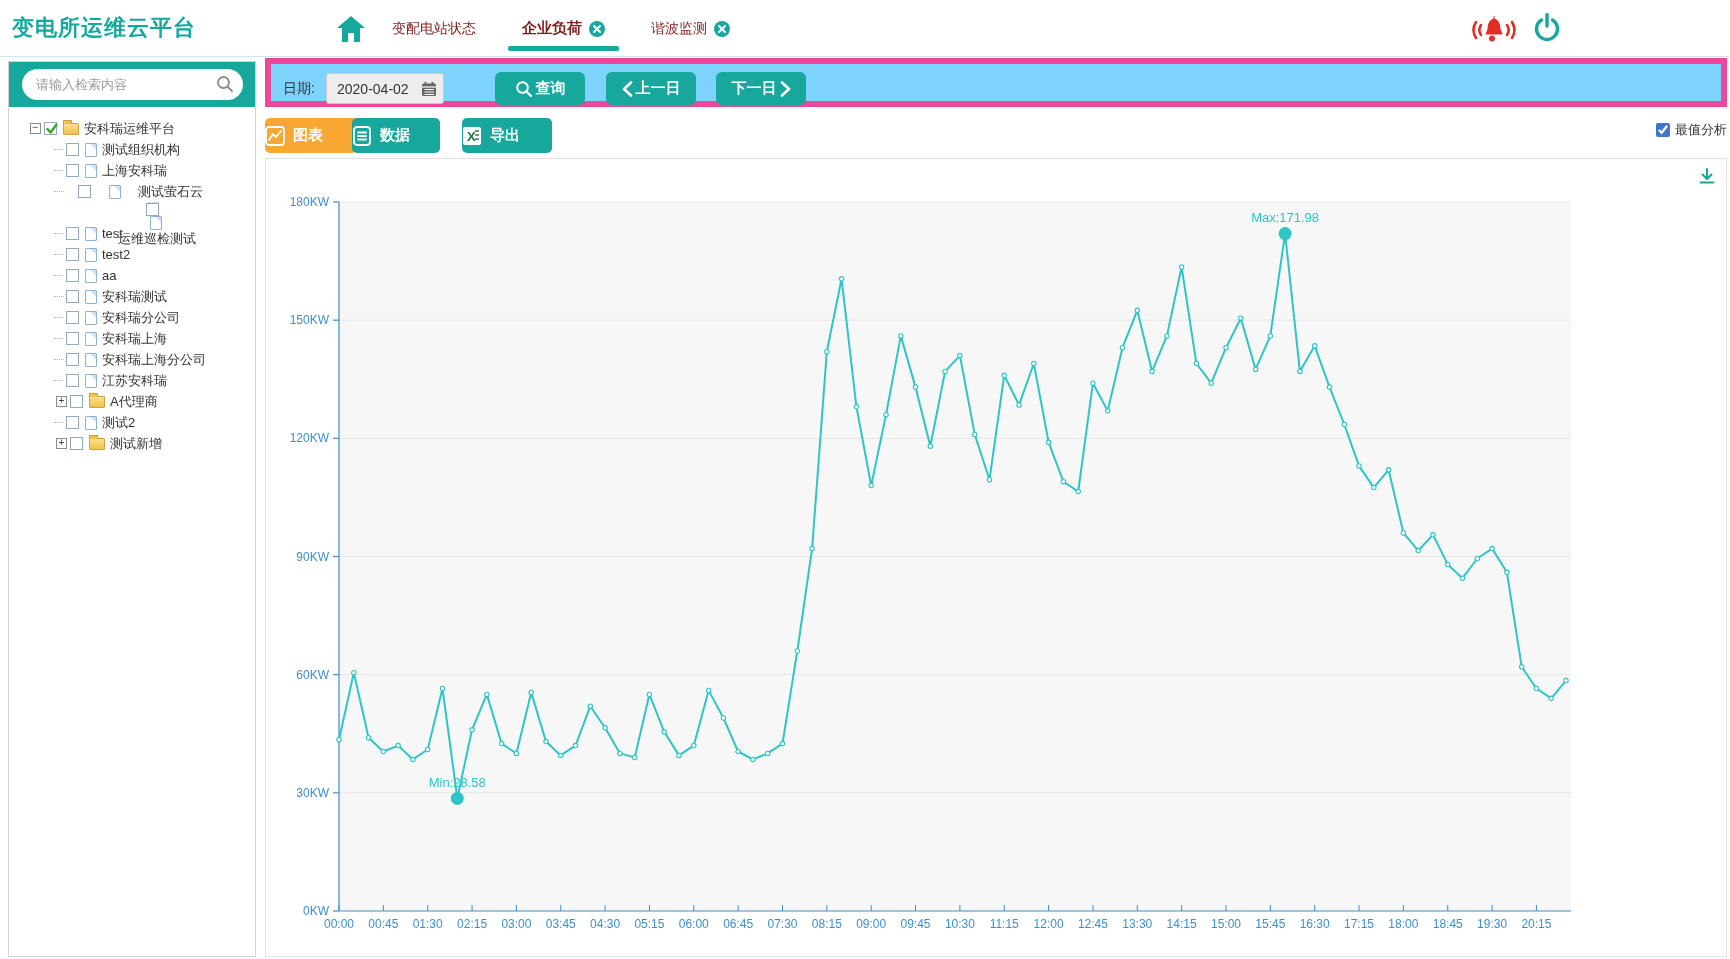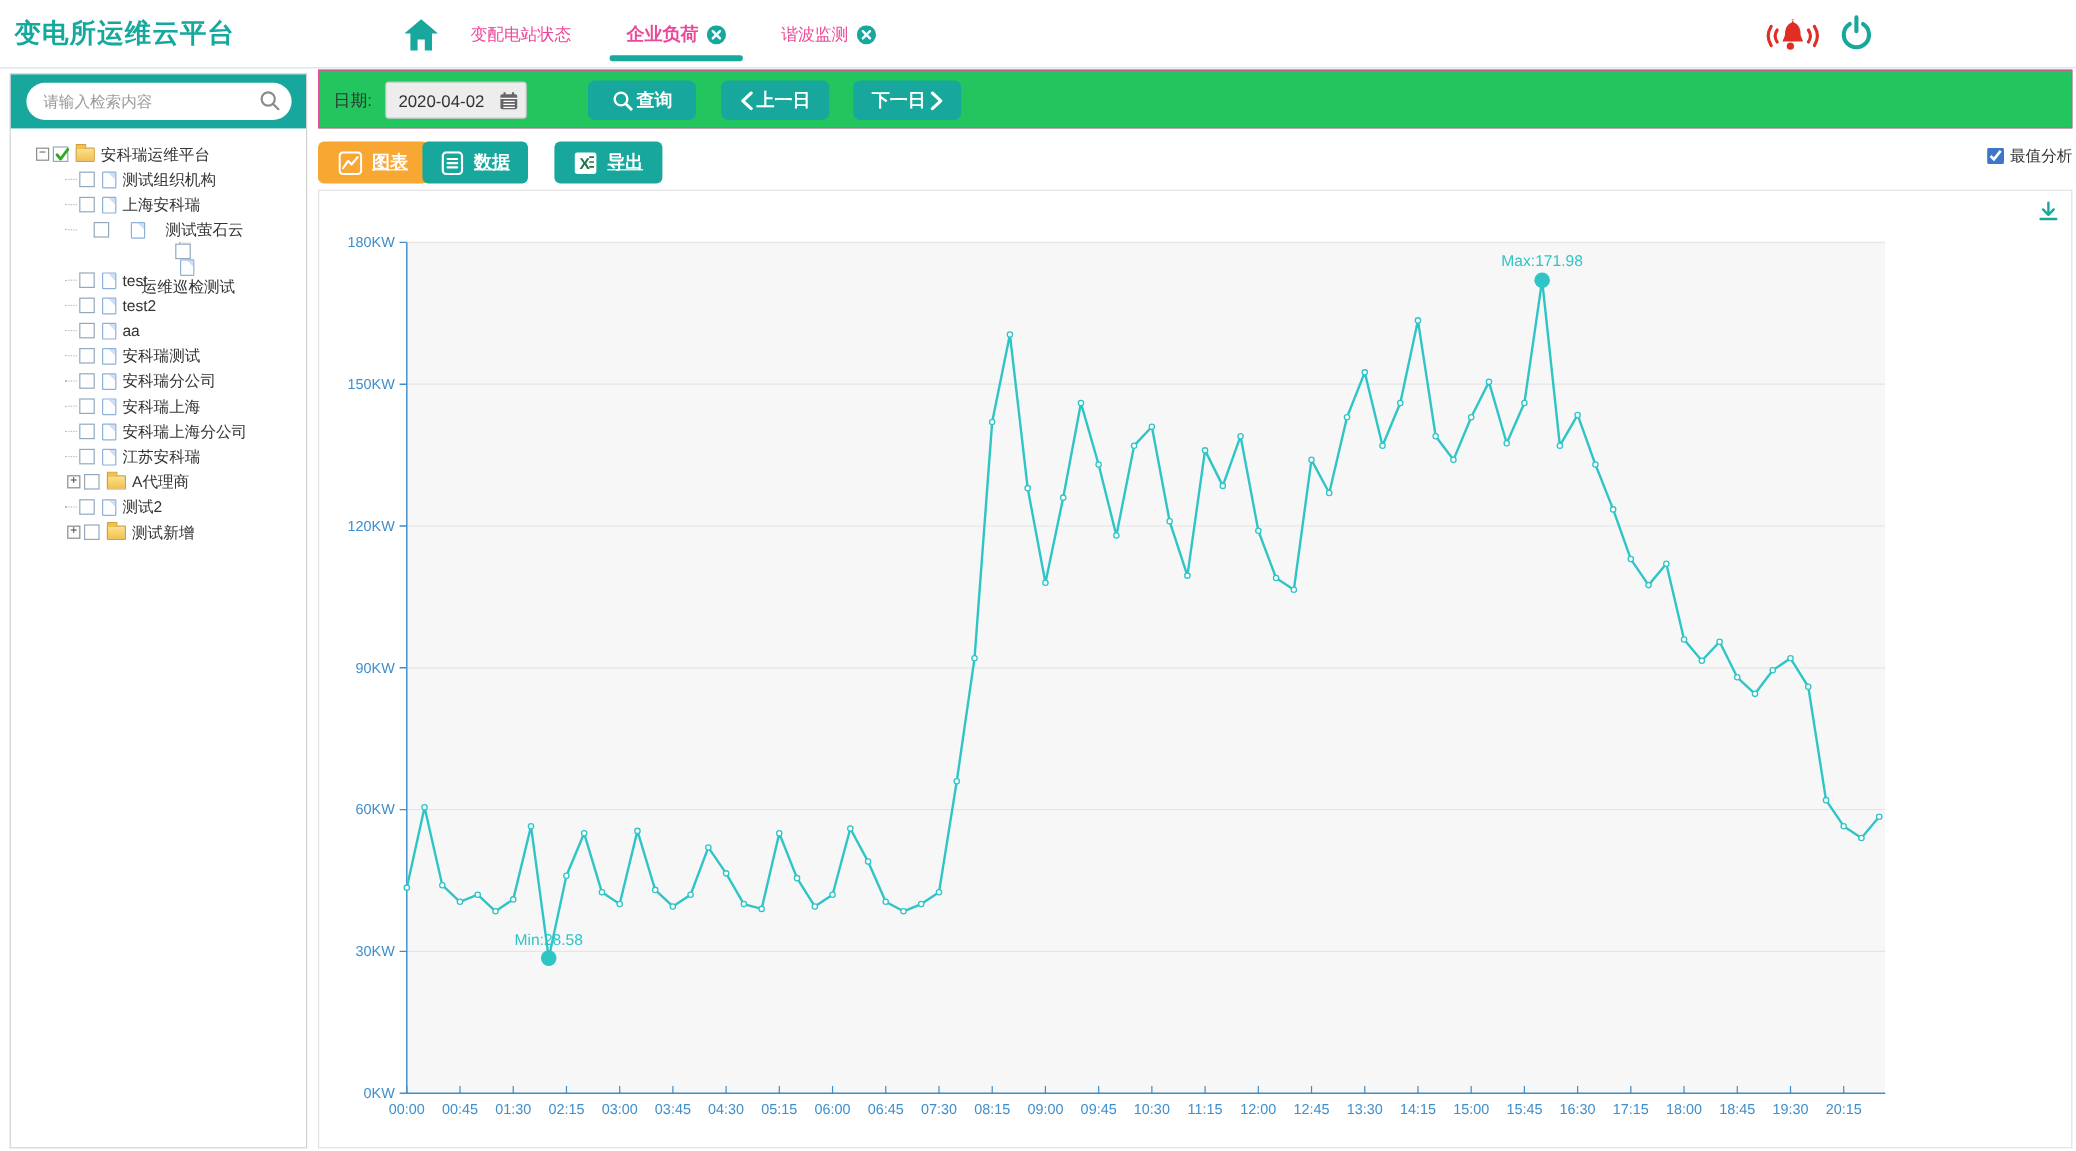--- a/index.html
+++ b/index.html
@@ -5,21 +5,21 @@
   * { margin:0; padding:0; box-sizing:border-box; }
   html,body { background:#fff; }
   body { font-family:"Liberation Sans","DejaVu Sans",sans-serif; }
   .page { position:relative; width:1730px; height:959px; background:#fff; overflow:hidden; }
 
   
   .header { position:absolute; left:0; top:0; width:1730px; height:57px; background:#fff; border-bottom:1px solid #cfe4f0; }
   .logo { position:absolute; left:12px; top:13px; font-size:22px; font-weight:bold; color:#15a99e; letter-spacing:1px; }
   .home-btn { position:absolute; left:336px; top:15px; width:30px; height:28px; cursor:pointer; }
   .tabs { position:absolute; left:388px; top:0; height:57px; display:flex; align-items:center; gap:38px; }
-  .tab { position:relative; display:flex; align-items:center; gap:7px; color:#ec4899; font-size:14px; cursor:pointer; padding:6px 4px; }
+  .tab { position:relative; display:flex; align-items:center; gap:7px; color:#7f1d1d; font-size:14px; cursor:pointer; padding:6px 4px; }
   .tab.active { font-weight:bold; font-size:15px; }
   .tab.active .tab-underline { position:absolute; left:-10px; right:-10px; bottom:-7px; height:5px; background:#17a99c; border-radius:2px; }
   .badge { width:16px; height:16px; }
   .bell { position:absolute; left:1468px; top:12px; width:52px; height:36px; cursor:pointer; }
   .power { position:absolute; left:1532px; top:12px; width:30px; height:32px; cursor:pointer; }
 
   
   .sidebar { position:absolute; left:8px; top:61px; width:248px; height:896px; background:#fff; border:1px solid #d2d2d2; }
   .side-search { position:relative; width:100%; height:45px; background:#18a79c; }
   .search-wrap { position:absolute; left:13px; top:7px; width:221px; height:31px; background:#fff; border-radius:16px; }
@@ -31,32 +31,32 @@
   .tree-row .lbl { margin-left:5px; }
   .expander { width:11px; height:11px; border:1px solid #8c8c8c; background:#fdfdfd; font-size:10px; line-height:8px; text-align:center; color:#444; margin-right:3px; flex:none; }
   .cbx { width:13px; height:13px; border:1px solid #93a8bc; background:#fff; margin-right:4px; flex:none; position:relative; }
   .cbx.on svg { position:absolute; left:0; top:-1px; }
   .ico-folder { width:16px; height:12px; background:linear-gradient(#fbe08a,#f2c14e); border:1px solid #cfa23c; border-radius:1px; position:relative; margin-left:2px; flex:none; }
   .ico-folder:before { content:""; position:absolute; left:-1px; top:-4px; width:7px; height:3px; background:#f2c14e; border:1px solid #cfa23c; border-bottom:none; border-radius:1px 1px 0 0; }
   .ico-file { width:12px; height:14px; background:linear-gradient(225deg,#cfe0f4 4px,#fdfeff 0); border:1px solid #8fb0d8; border-radius:1px; margin-left:2px; flex:none; }
   .stub { width:10px; border-top:1px dotted #bbb; margin-right:2px; flex:none; }
 
   
-  .toolbar { position:absolute; left:265px; top:58px; width:1462px; height:49px; background:#22c55e; border:1px solid #ec4899; }
+  .toolbar { position:absolute; left:265px; top:58px; width:1462px; height:49px; background:#7dd3fc; border:6px solid #ec4899; }
   .date-label { position:absolute; left:12px; top:16px; font-size:14px; color:#333; }
   .date-box { position:absolute; left:55px; top:9px; width:118px; height:31px; background:#ededed; border:1px solid #c9c9c9; border-radius:3px; }
   .date-box input { position:absolute; left:10px; top:2px; width:76px; height:25px; border:none; background:transparent; font-size:14px; color:#333; font-family:inherit; outline:none; }
   .cal-btn { position:absolute; right:6px; top:7px; cursor:pointer; }
   .t-btn { position:absolute; top:8px; height:33px; background:#18a79c; border:none; border-radius:6px; color:#fff; font-size:15px; font-weight:bold; font-family:inherit; cursor:pointer; display:flex; align-items:center; justify-content:center; gap:3px; }
   .btn-query { left:224px; width:90px; }
   .btn-prev { left:335px; width:90px; }
   .btn-next { left:445px; width:90px; }
 
   
-  .v-btn { position:absolute; top:118px; height:35px; border:none; border-radius:5px; color:#fff; font-size:15px; font-weight:bold; font-family:inherit; cursor:pointer; display:flex; align-items:center; justify-content:center; gap:8px;text-decoration:underline; }
+  .v-btn { position:absolute; top:118px; height:35px; border:none; border-radius:5px; color:#fff; font-size:15px; font-weight:bold; font-family:inherit; cursor:pointer; display:flex; align-items:center; justify-content:flex-start; gap:8px; }
   .vb-chart { left:265px; width:92px; background:#f8a832; }
   .vb-data  { left:352px; width:88px; background:#18a79c; }
   .vb-export{ left:462px; width:90px; background:#18a79c; }
   .max-an { position:absolute; left:1656px; top:121px; display:flex; align-items:center; gap:5px; font-size:13px; color:#333; }
   .max-an input { width:14px; height:14px; accent-color:#3e76c8; }
 
   
   .chart-card { position:absolute; left:265px; top:158px; width:1462px; height:799px; background:#fff; border:1px solid #e2e2e2; }
   .chart-title { position:absolute; left:442px; top:7px; width:400px; text-align:center; font-size:17px; color:#2bb3c6; }
   .dl-icon { position:absolute; left:1432px; top:8px; cursor:pointer; }

